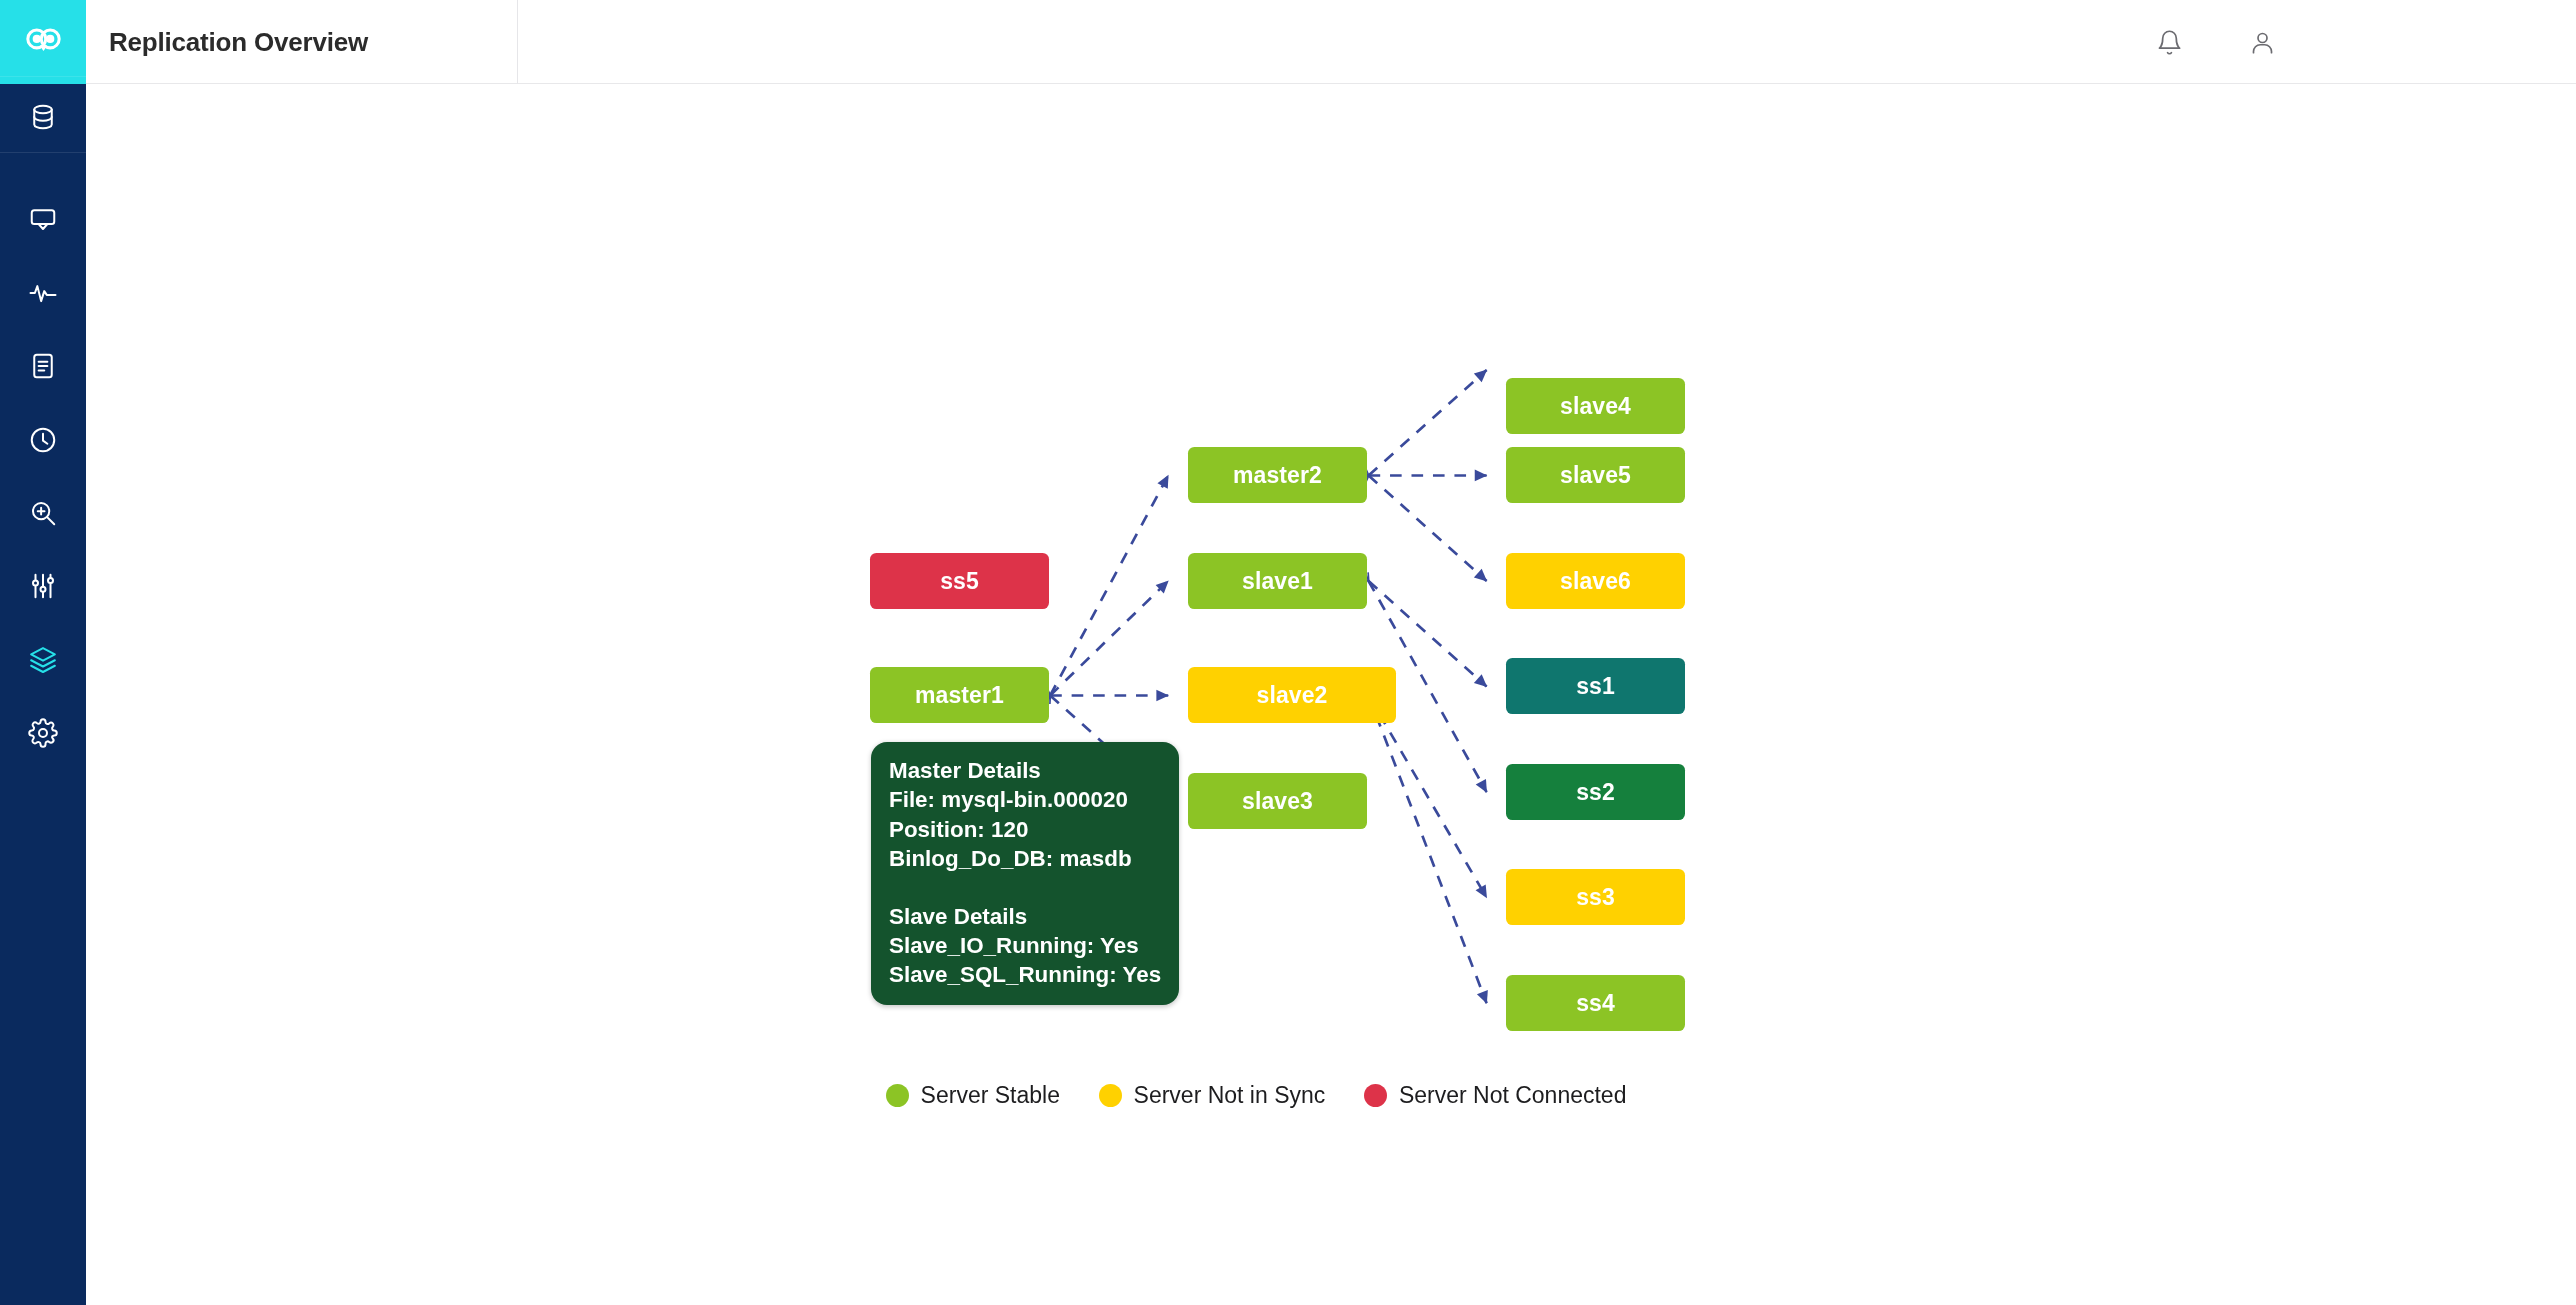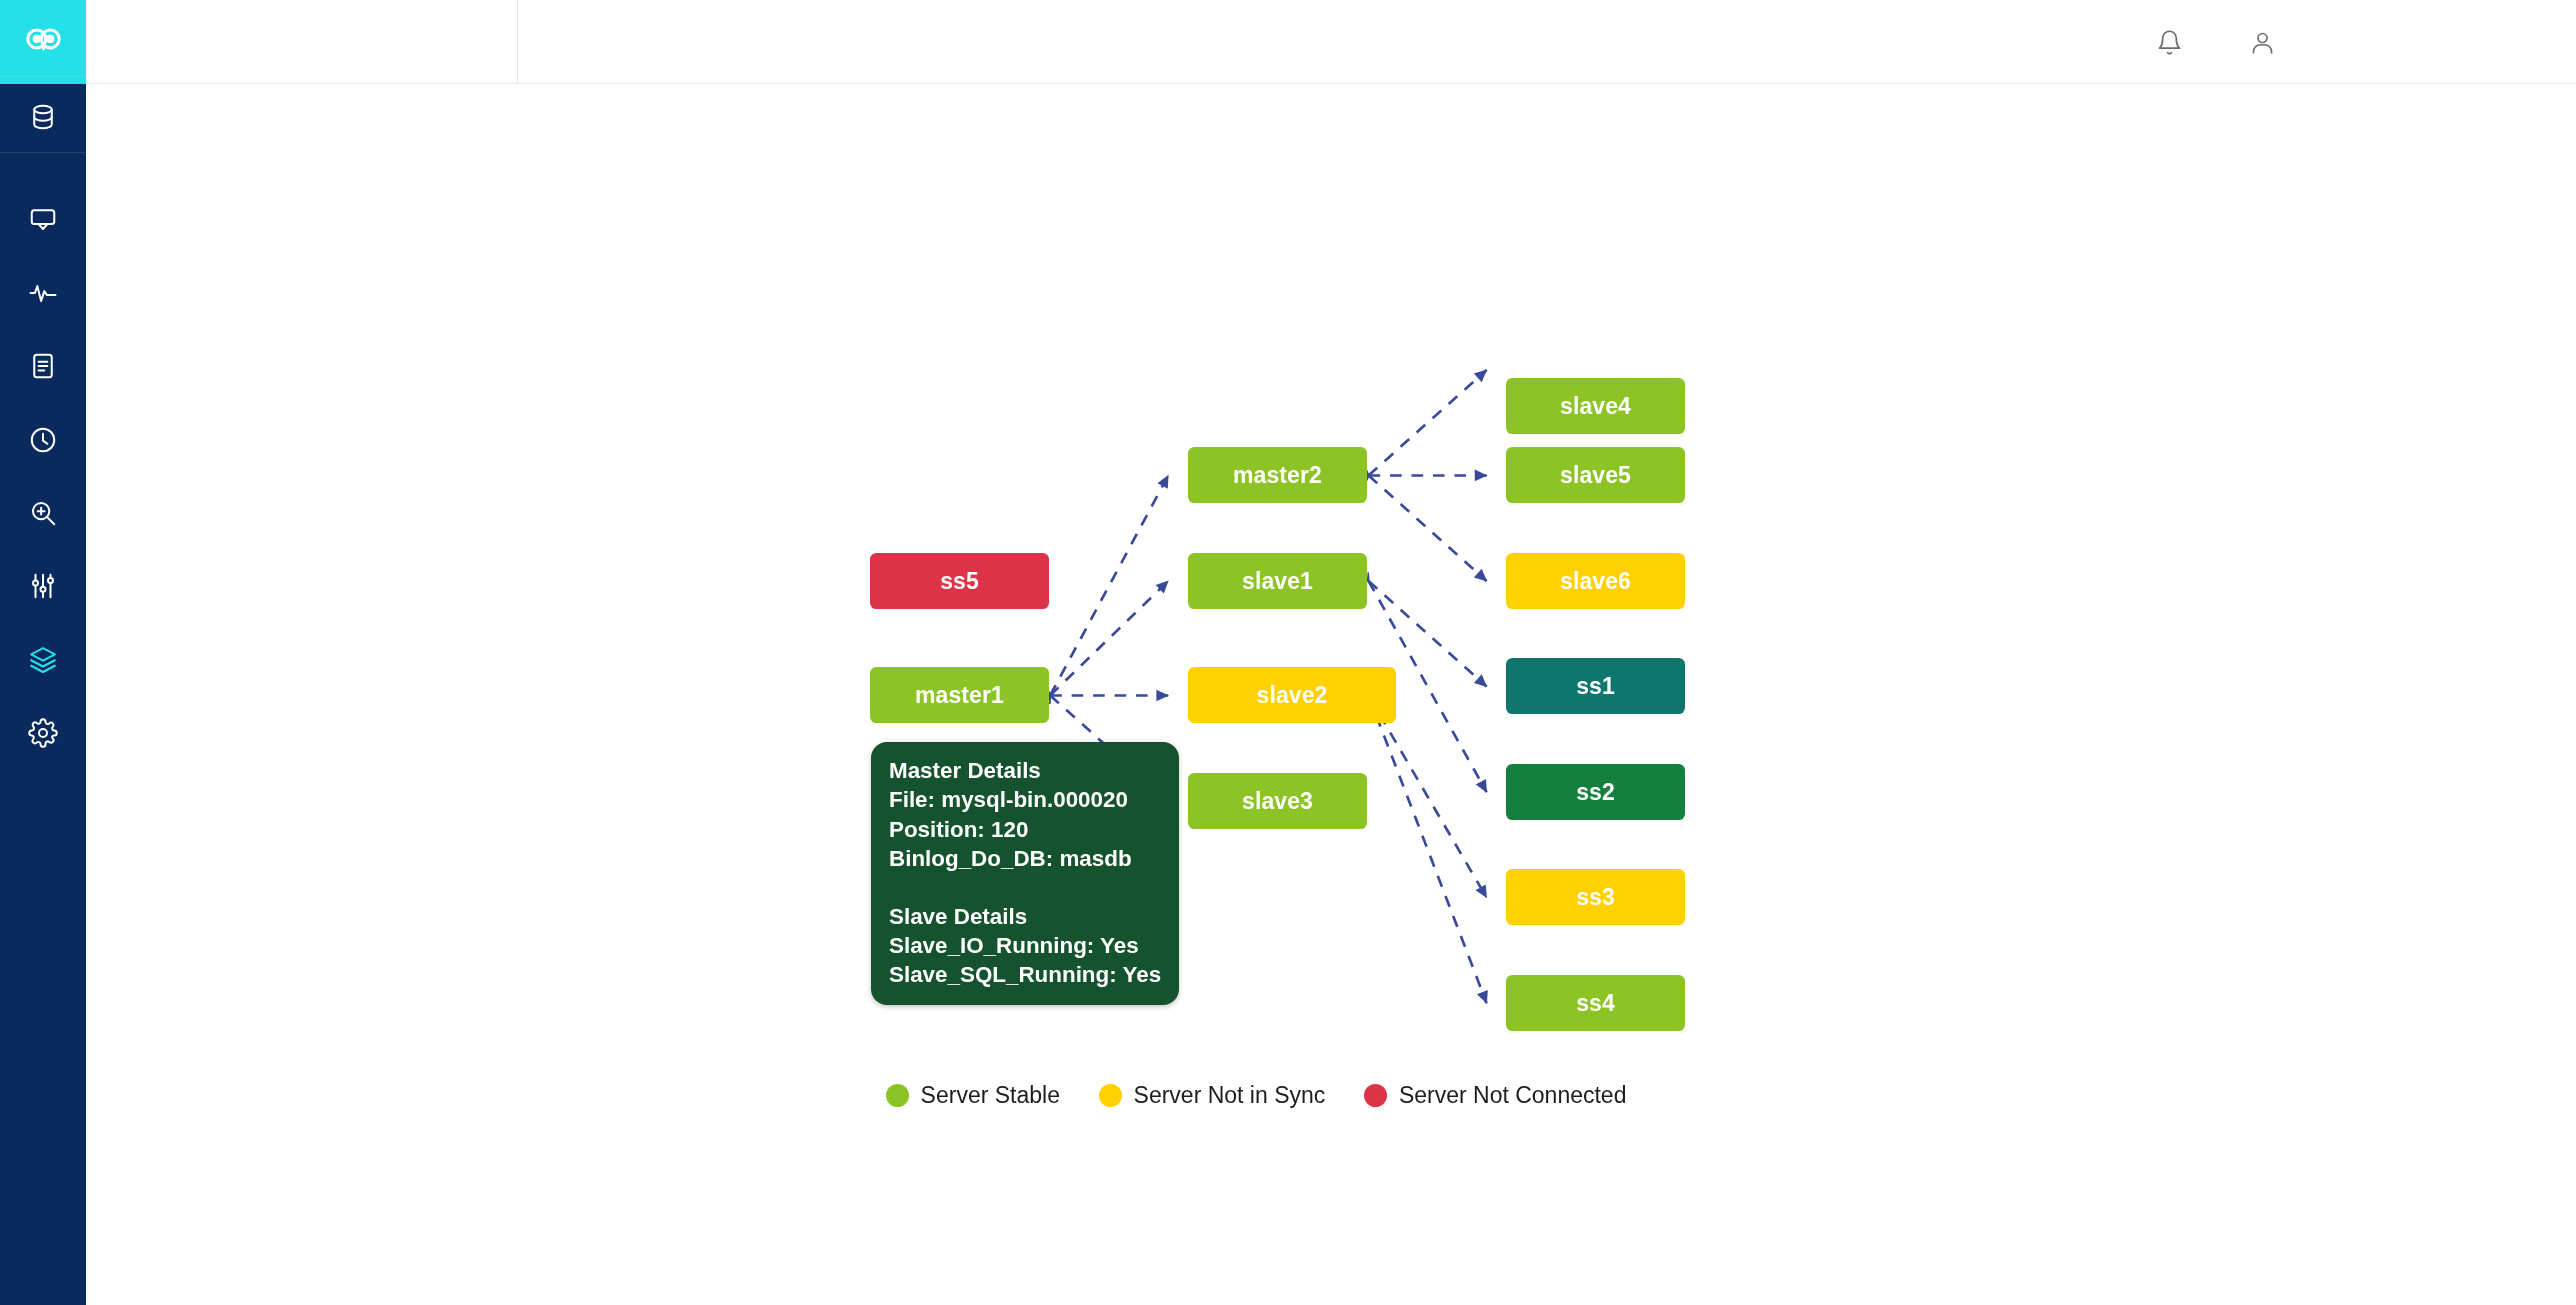--- a/index.html
+++ b/index.html
@@ -155,20 +155,21 @@
           <svg class="side-ico" viewBox="0 0 24 24" fill="none" stroke="#ffffff" stroke-width="1.6" stroke-linecap="round" stroke-linejoin="round">
             <circle cx="12" cy="12" r="3.2"></circle>
             <path d="M19.4 14.5a1.7 1.7 0 0 0 .34 1.87l.06.06a2 2 0 1 1-2.83 2.83l-.06-.06a1.7 1.7 0 0 0-1.87-.34 1.7 1.7 0 0 0-1.03 1.56V21a2 2 0 1 1-4 0v-.11a1.7 1.7 0 0 0-1.11-1.56 1.7 1.7 0 0 0-1.87.34l-.06.06a2 2 0 1 1-2.83-2.83l.06-.06a1.7 1.7 0 0 0 .34-1.87 1.7 1.7 0 0 0-1.56-1.03H3a2 2 0 1 1 0-4h.11a1.7 1.7 0 0 0 1.56-1.11 1.7 1.7 0 0 0-.34-1.87l-.06-.06a2 2 0 1 1 2.83-2.83l.06.06a1.7 1.7 0 0 0 1.87.34H9a1.7 1.7 0 0 0 1.03-1.56V3a2 2 0 1 1 4 0v.11a1.7 1.7 0 0 0 1.03 1.56 1.7 1.7 0 0 0 1.87-.34l.06-.06a2 2 0 1 1 2.83 2.83l-.06.06a1.7 1.7 0 0 0-.34 1.87V9a1.7 1.7 0 0 0 1.56 1.03H21a2 2 0 1 1 0 4h-.11a1.7 1.7 0 0 0-1.49 1.03Z"></path>
           </svg>
         </div>
       </div>
   </nav>
 
   <header id="header">
     <div id="header-divider"></div>
+    <div id="page-title">Replication Overview</div>
 
     <div class="hdr-btn" style="left:2056px">
       <svg class="hdr-ico" viewBox="0 0 24 24" fill="none" stroke="#6b6b70" stroke-width="1.5" stroke-linecap="round" stroke-linejoin="round">
         <path d="M18 8A6 6 0 0 0 6 8c0 7-3 9-3 9h18s-3-2-3-9"></path>
         <path d="M13.73 21a2 2 0 0 1-3.46 0"></path>
       </svg>
     </div>
 
     <div class="hdr-btn" style="left:2149px">
       <svg class="hdr-ico" viewBox="0 0 24 24" fill="none" stroke="#6b6b70" stroke-width="1.5" stroke-linecap="round" stroke-linejoin="round">

